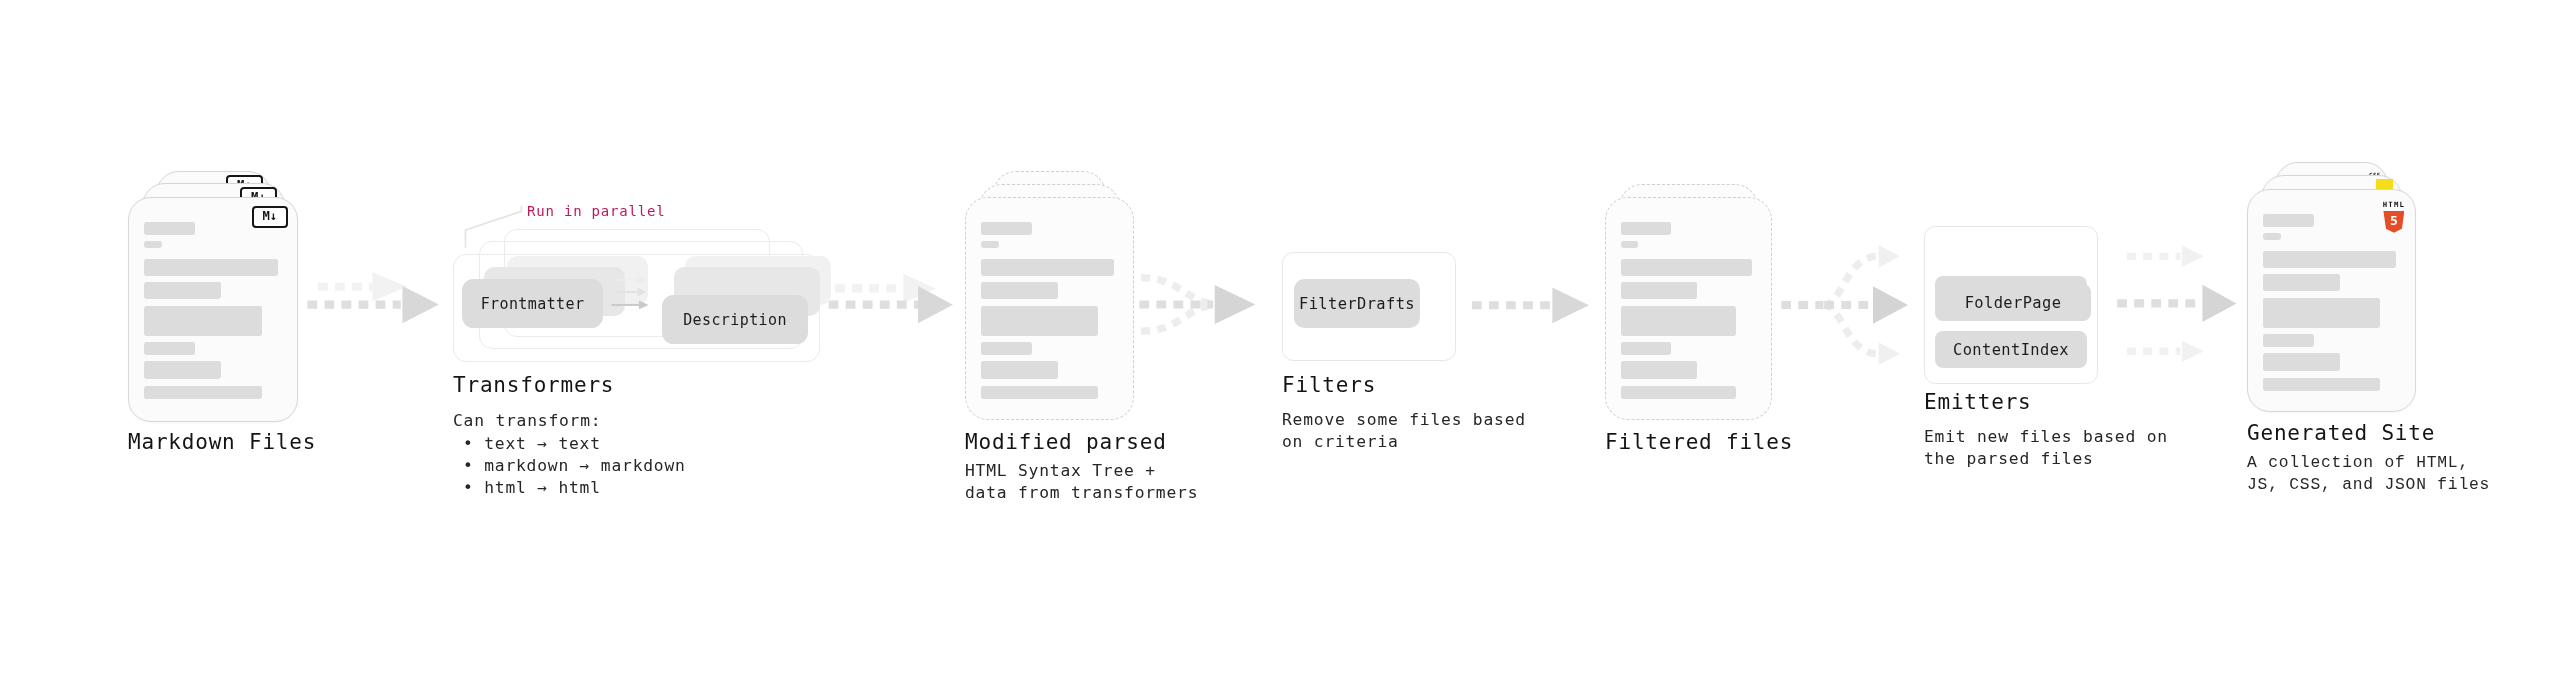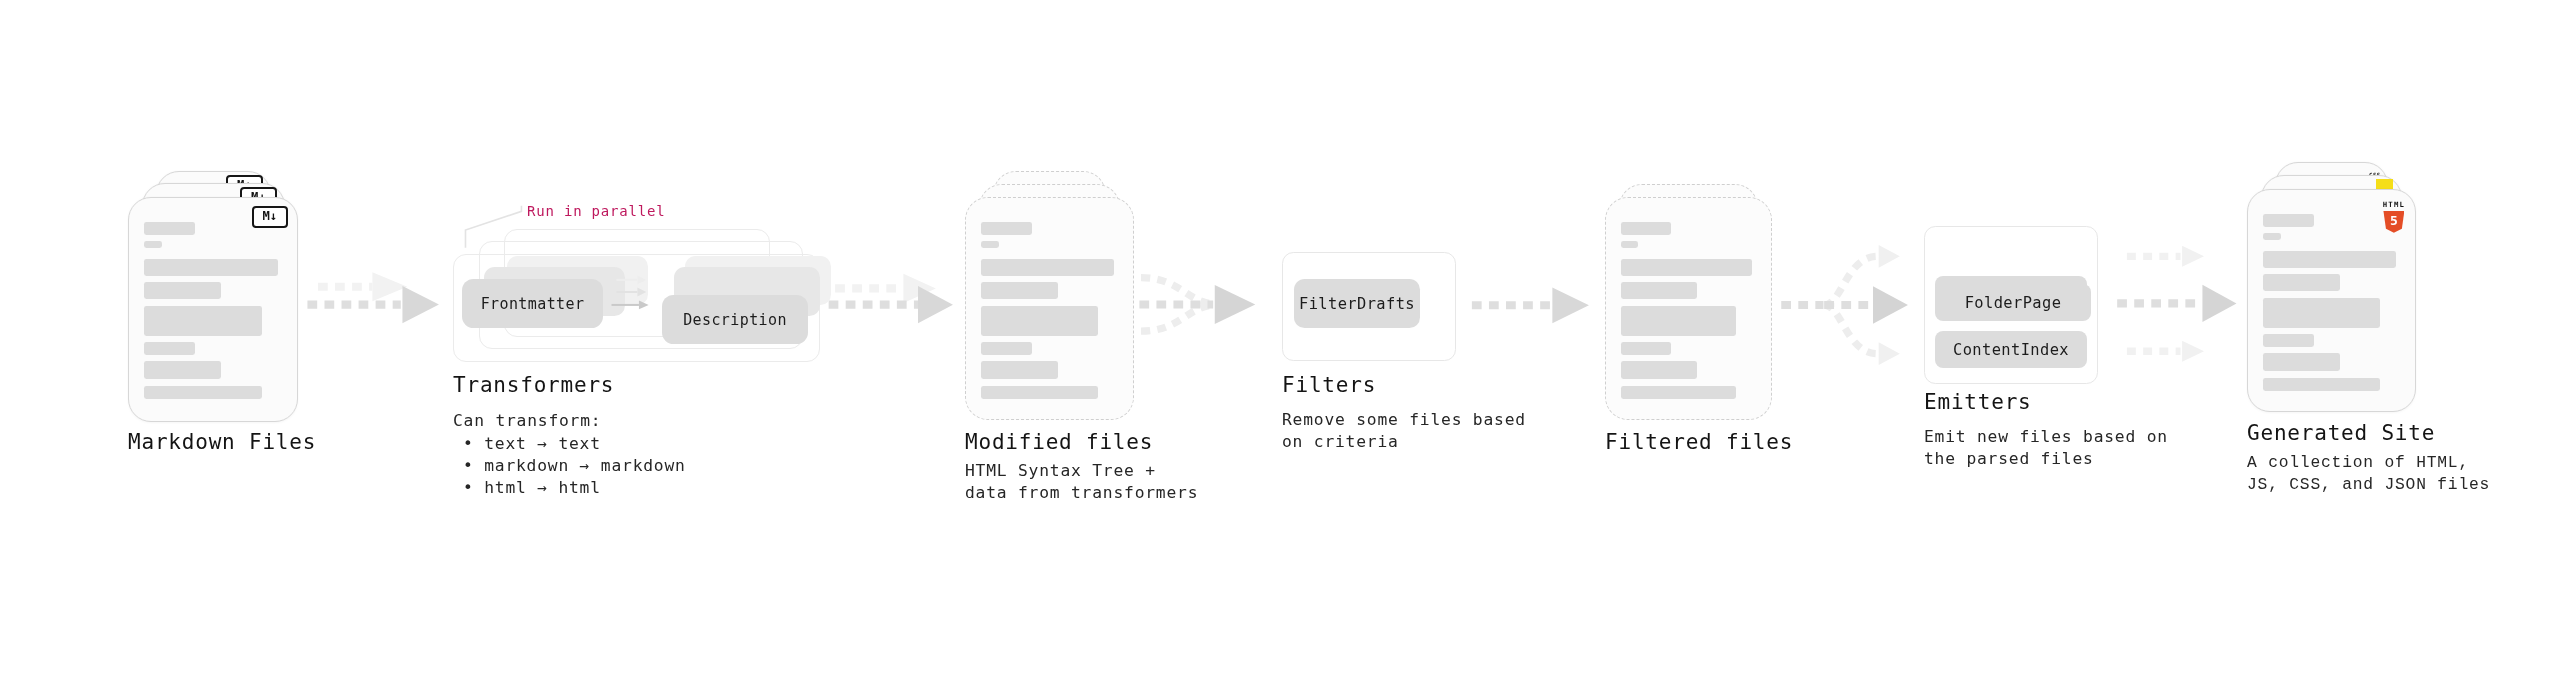--- a/index.html
+++ b/index.html
@@ -140,21 +140,21 @@
         <i class="b1"></i>
           <i class="b2"></i>
           <i class="b3"></i>
           <i class="b4"></i>
         <i class="b5"></i>
           <i class="b6"></i>
           <i class="b7"></i>
           <i class="b8"></i>
       </div>
     </div>
-    <div class="heading" style="left:965px;top:432px;">Modified files</div>
+    <div class="heading" style="left:965px;top:432px;">Modified parsed</div>
     <div class="note" style="left:965px;top:460px;">HTML Syntax Tree +
 data from transformers</div>
   </div>
 
   <svg style="left:1136px;top:268px;" width="130" height="77" viewBox="0 0 160 95">
     <path d="M6,12 C52,12 62,40 92,44" fill="none" stroke="#ededed" stroke-width="9" stroke-dasharray="11 9"></path>
     <path d="M6,78 C52,78 62,50 92,46" fill="none" stroke="#ededed" stroke-width="9" stroke-dasharray="11 9"></path>
     <line x1="4" y1="45" x2="95" y2="45" stroke="#dedede" stroke-width="10" stroke-dasharray="12 9"></line>
     <polygon points="97,21 147,45 97,69" fill="#d5d5d5"></polygon>
   </svg>

